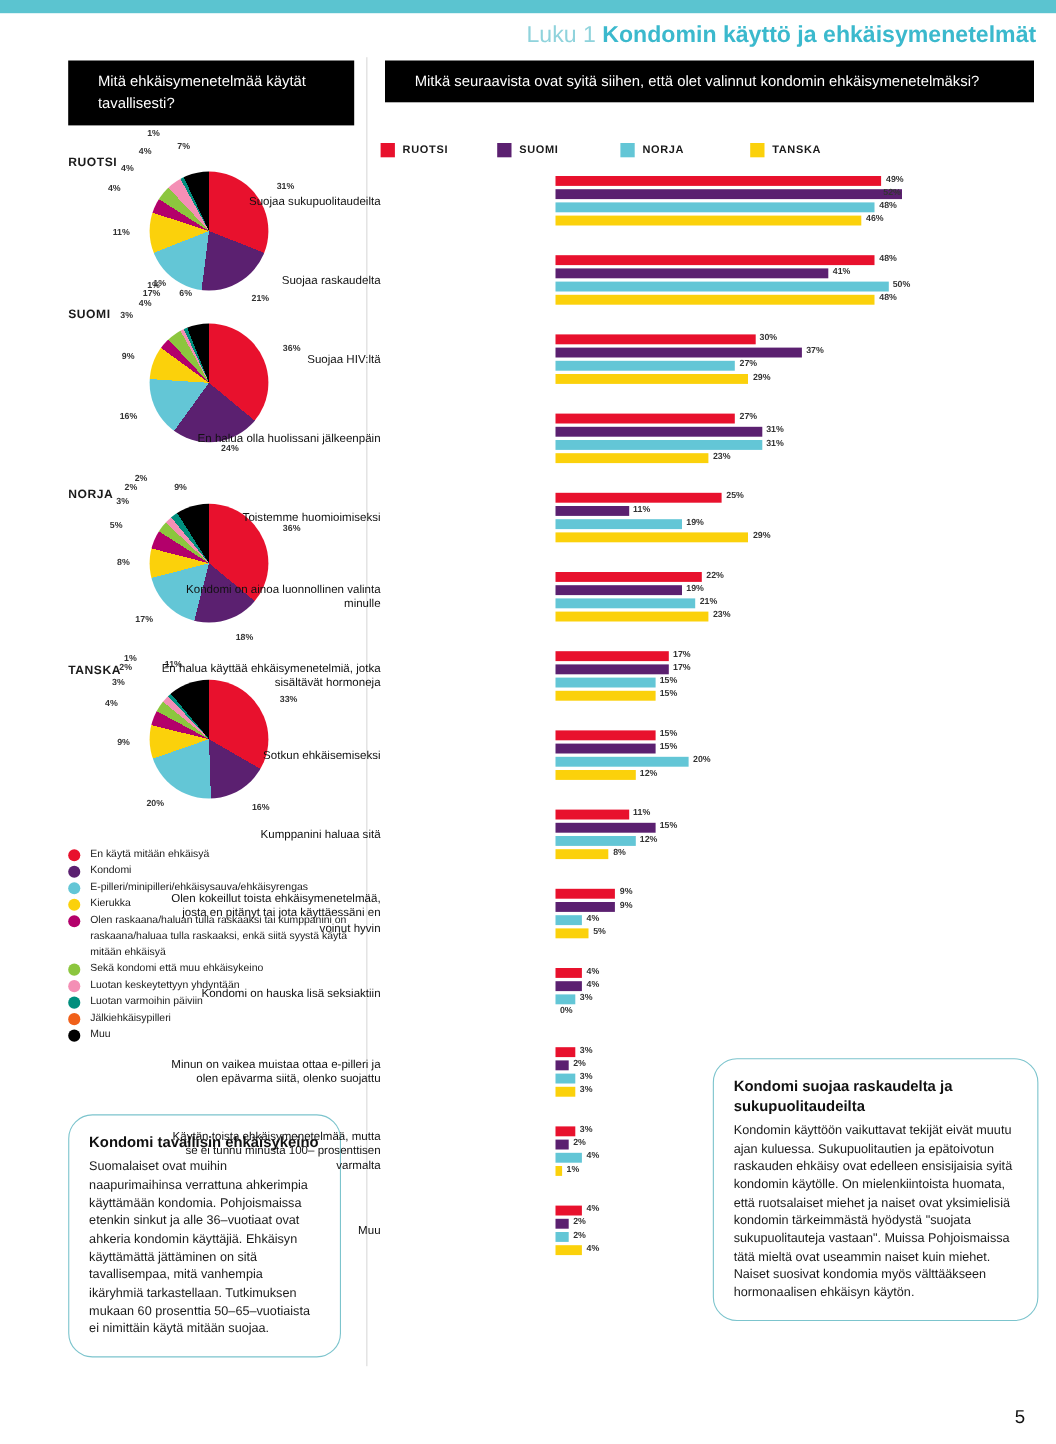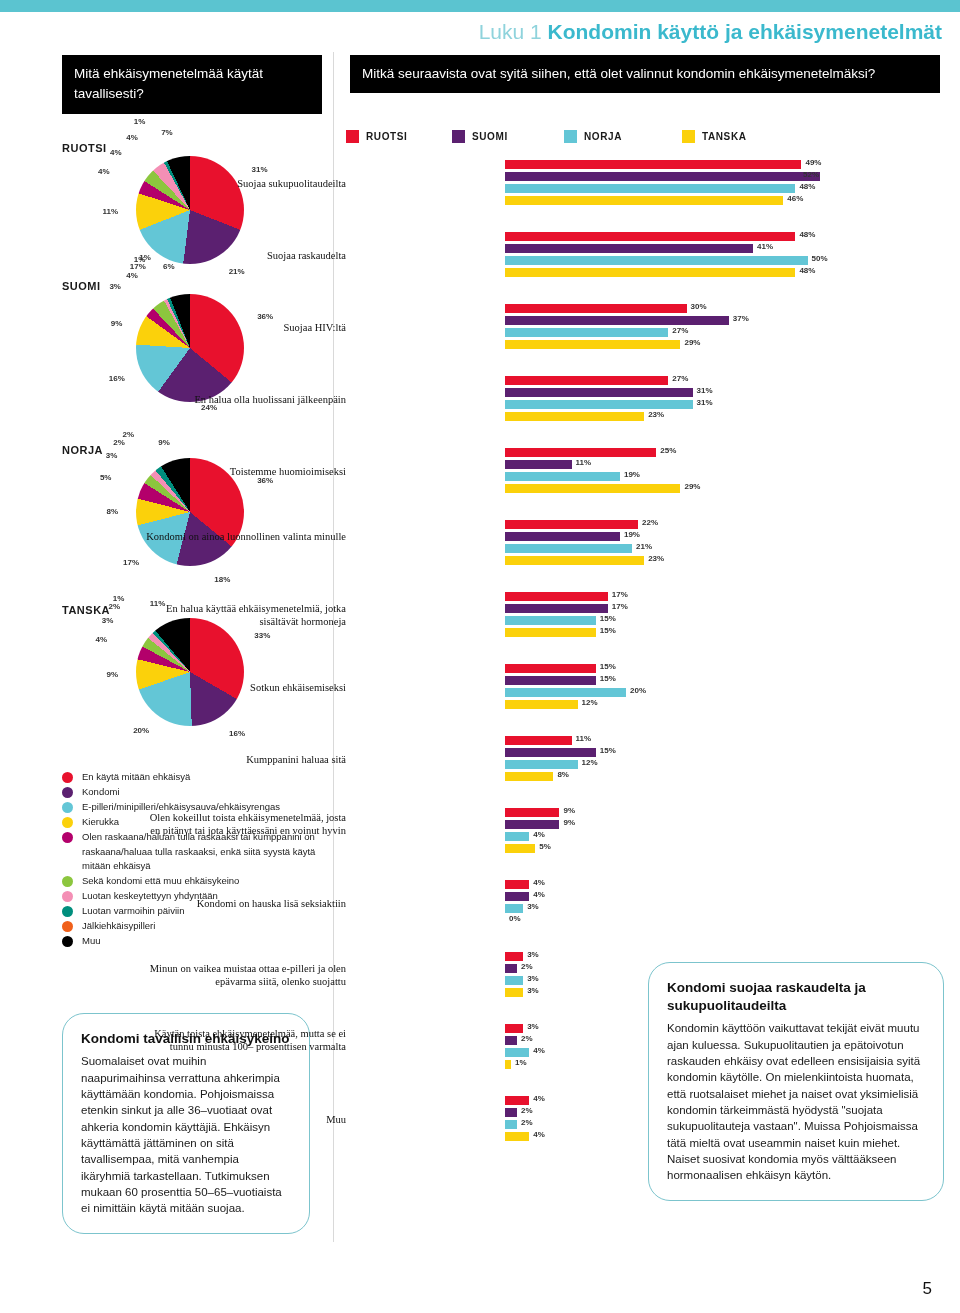--- a/index.html
+++ b/index.html
@@ -10,21 +10,21 @@
   }
   #topstrip { position:absolute; left:0; top:0; width:960px; height:12px; background:#5bc4d0; }
 
   
   #chapter { position:absolute; right:18px; top:20px; font-size:21px; white-space:nowrap; }
   #chapter .ch-small { color:#8fd3dc; font-weight:400; }
   #chapter .ch-big { color:#3bb9cd; font-weight:700; }
 
   
   .qbox { position:absolute; background:#000; color:#fff; font-size:13.5px; line-height:1.5;
-          padding:9px 12px; font-weight:400; }
+          padding:9px 27px; font-weight:400; }
   #qbox-left  { left:62px; top:55px;  width:260px; }
   #qbox-right { left:350px; top:55px; width:590px; }
 
   
   #divider { position:absolute; left:333px; top:52px; width:1px; height:1190px; background:#d9d9d9; }
 
   
   .pie-country { position:absolute; font-size:11px; font-weight:700; letter-spacing:.5px; }
   .pie { position:absolute; border-radius:50%; }
   .plab { position:absolute; font-size:8px; font-weight:700; color:#333; white-space:nowrap; }
@@ -42,21 +42,21 @@
   #infobox-right { left:648px; top:962px;  width:296px; }
 
   
   #barlegend { position:absolute; left:346px; top:130px; width:600px; height:18px; }
   .blitem { position:absolute; font-size:10px; font-weight:700; letter-spacing:.6px; top:1px; }
   .blsw { position:absolute; width:13px; height:13px; top:0; }
 
   #bars { position:absolute; left:346px; top:160px; width:614px; }
   .bargroup { position:relative; }
   .blabel { position:absolute; right:614px; width:200px; text-align:right; font-size:10.5px;
-            line-height:1.28; color:#111;font-family:Liberation Serif, serif; }
+            line-height:1.28; color:#111; }
   .barrow { position:relative; height:9px; margin-bottom:3px; }
   .bar { position:absolute; left:159px; top:0; height:9px; }
   .bval { position:absolute; top:-2px; font-size:8px; font-weight:700; color:#333; white-space:nowrap; }
 
   #pagenum { position:absolute; right:28px; bottom:14px; font-size:17px; color:#111; }
 </style>
 </head>
 <body>
 
 <div id="topstrip"></div>

